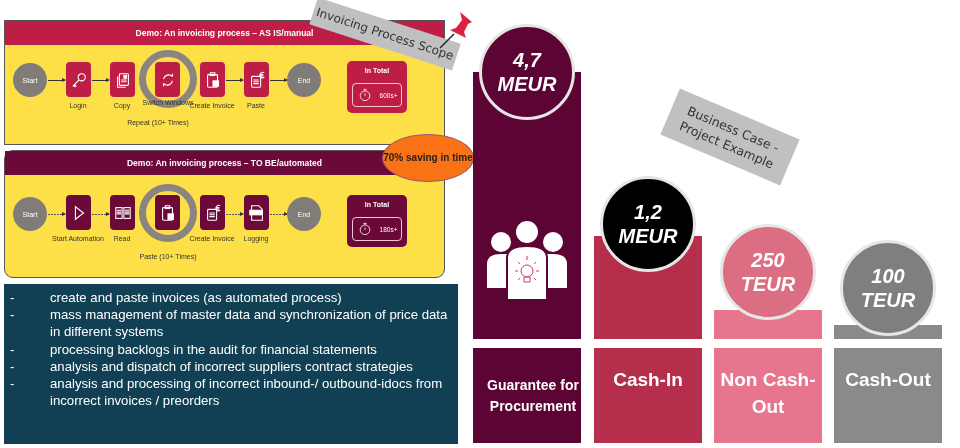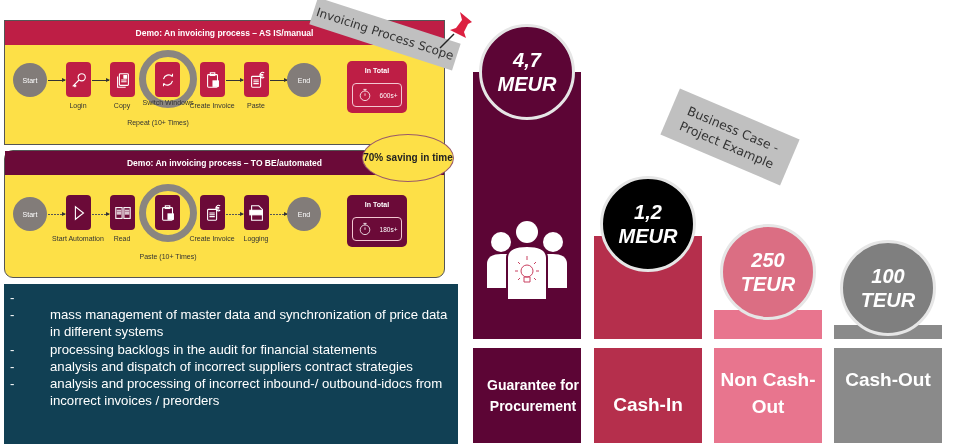--- a/index.html
+++ b/index.html
@@ -44,22 +44,22 @@
   .task { display: flex; }
   .task .dash { width: 40px; flex: none; }
 
   
   .sticker { position: absolute; background: #c0c0c0; color: #333; font-family: "DejaVu Sans", sans-serif;
     display: flex; align-items: center; justify-content: center; text-align: center; }
   .sticker-scope { left: 310px; top: 20px; width: 150px; height: 28px; font-size: 12px; transform: rotate(18deg); }
   .sticker-case { left: 665px; top: 112px; width: 130px; height: 50px; font-size: 12.5px; line-height: 17px; transform: rotate(23deg); }
   .pin { position: absolute; left: 436px; top: 8px; width: 40px; height: 50px; }
 
-  .saving { position: absolute; left: 362px; top: 134px; width: 92px; height: 48px; border-radius: 50%;
-    background: #fde047; border: 1px solid #9a5a6a; font-size: 10px; font-weight: bold; color: #222;
+  .saving { position: absolute; left: 382px; top: 134px; width: 92px; height: 48px; border-radius: 50%;
+    background: #f97316; border: 1px solid #9a5a6a; font-size: 10px; font-weight: bold; color: #222;
     display: flex; align-items: center; justify-content: center; text-align: center; line-height: 12px; }
 
   
   .bar { position: absolute; width: 108px; }
   .cap { position: absolute; width: 96px; height: 96px; border-radius: 50%; border: 3px solid #e6e6e6;
     color: #fff; font-style: italic; font-weight: bold; font-size: 20px; line-height: 24px;
     display: flex; align-items: center; justify-content: center; text-align: center; }
   .label-box { position: absolute; top: 348px; height: 95px; width: 108px; color: #fff; font-weight: bold;
     display: flex; justify-content: center; text-align: center; }
   .lb-1 { font-size: 14px; line-height: 21px; align-items: center; }
@@ -196,20 +196,21 @@
 
 <div class="sticker sticker-scope">Invoicing Process Scope</div>
 <svg class="pin" viewBox="0 0 40 50">
   <path d="M4 40 L18 26" stroke="#222" stroke-width="1.5"></path>
   <path d="M24 4 L36 14 L32 16 L28 24 L30 30 L14 22 L20 20 L26 12 Z" fill="#dc2040"></path>
 </svg>
 
 <div class="tasks">
   <div class="task">
       <span class="dash">-</span>
+      <span>create and paste invoices (as automated process)</span>
     </div>
   <div class="task">
       <span class="dash">-</span>
       <span>mass management of master data and synchronization of price data in different systems</span>
     </div>
   <div class="task">
       <span class="dash">-</span>
       <span>processing backlogs in the audit for financial statements</span>
     </div>
   <div class="task">
@@ -235,21 +236,21 @@
     <div class="label-box lb-1" style="left: 473px; background: rgb(92, 5, 53);">
       <span style="width: 100px; margin-left: 12px;">Guarantee for Procurement</span>
     </div>
     <div class="bar" style="left: 594px; top: 236px; height: 103px; background: rgb(181, 47, 76);"></div>
     <div class="cap" style="left: 600px; top: 176px; background: #000000;">
       <div>
         <div>1,2</div>
         <div>MEUR</div>
       </div>
     </div>
-    <div class="label-box lb-big" style="left: 594px; background: rgb(181, 47, 76); align-items: center;">
+    <div class="label-box lb-big" style="left: 594px; background: rgb(181, 47, 76);">
       <span>Cash-In</span>
     </div>
     <div class="bar" style="left: 714px; top: 310px; height: 29px; background: rgb(232, 117, 142);"></div>
     <div class="cap" style="left: 720px; top: 224px; background: rgb(219, 110, 131);">
       <div>
         <div>250</div>
         <div>TEUR</div>
       </div>
     </div>
     <div class="label-box lb-big" style="left: 714px; background: rgb(232, 117, 142);">

